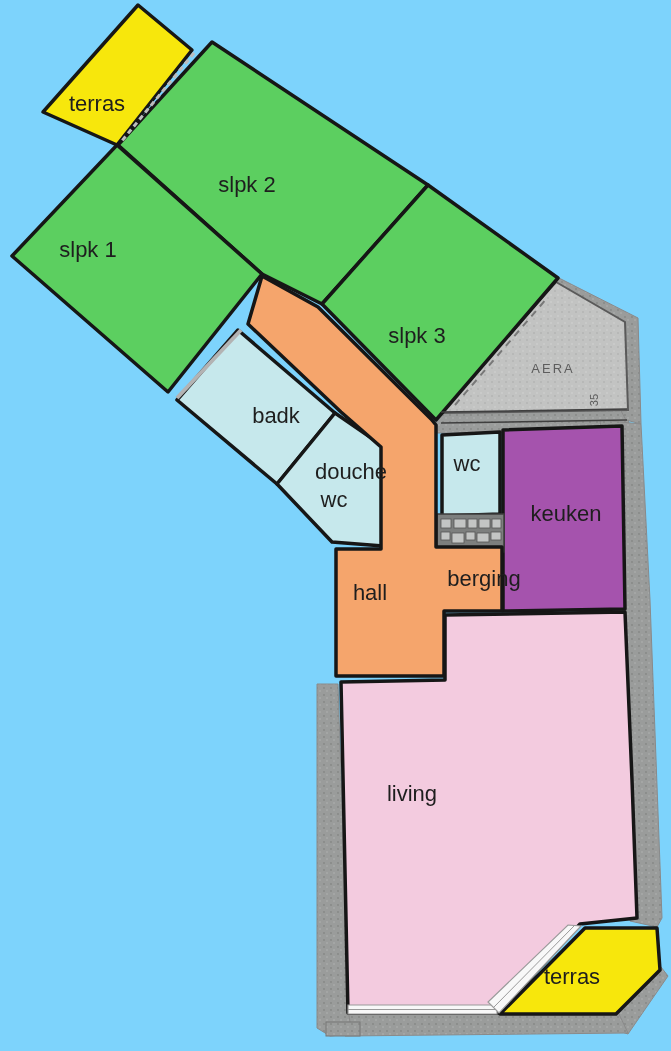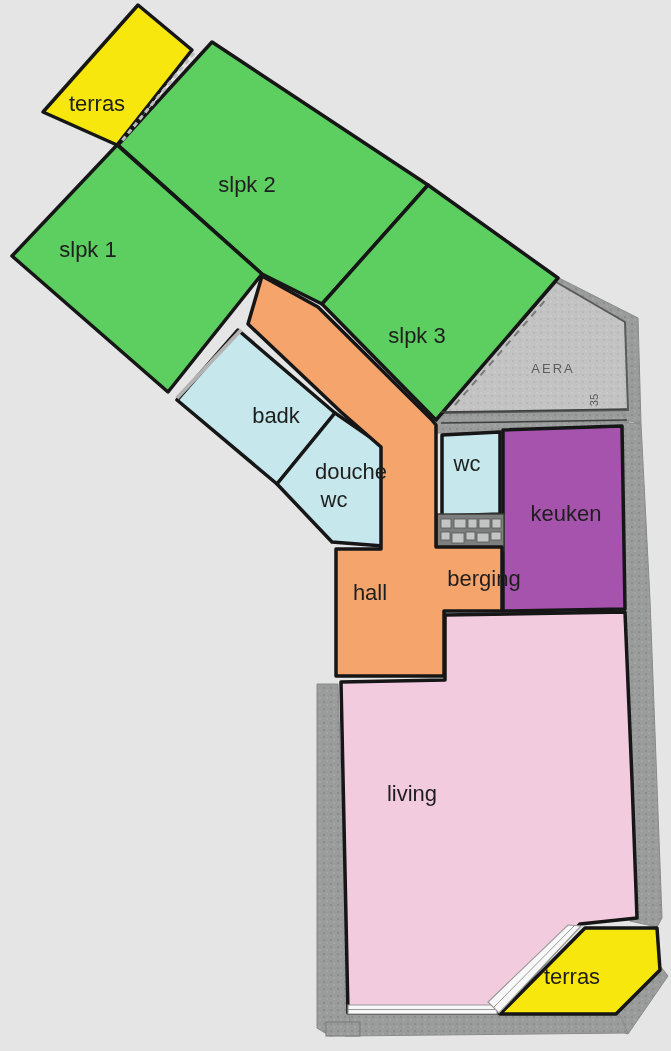--- a/index.html
+++ b/index.html
@@ -1,16 +1,16 @@
 <!DOCTYPE html>
 <html><head>
 <meta charset="utf-8">
 <style>
   html,body{margin:0;padding:0;background:#ffffff;}
-  .stage{width:671px;height:1051px;position:relative;background:#e5e5e5;overflow:hidden;}
+  .stage{width:671px;height:1051px;position:relative;background:#7dd3fc;overflow:hidden;}
   svg{display:block;}
   text{font-family:"Liberation Sans", sans-serif;fill:#1e1e1e;font-size:22px;}
   .small-label{font-size:13px;fill:#5d5d5d;letter-spacing:2px;}
   .tiny-label{font-size:11px;fill:#5d5d5d;}
 </style>
 </head>
 <body>
 
 <div class="stage">
 <svg width="671" height="1051" viewBox="0 0 671 1051">

